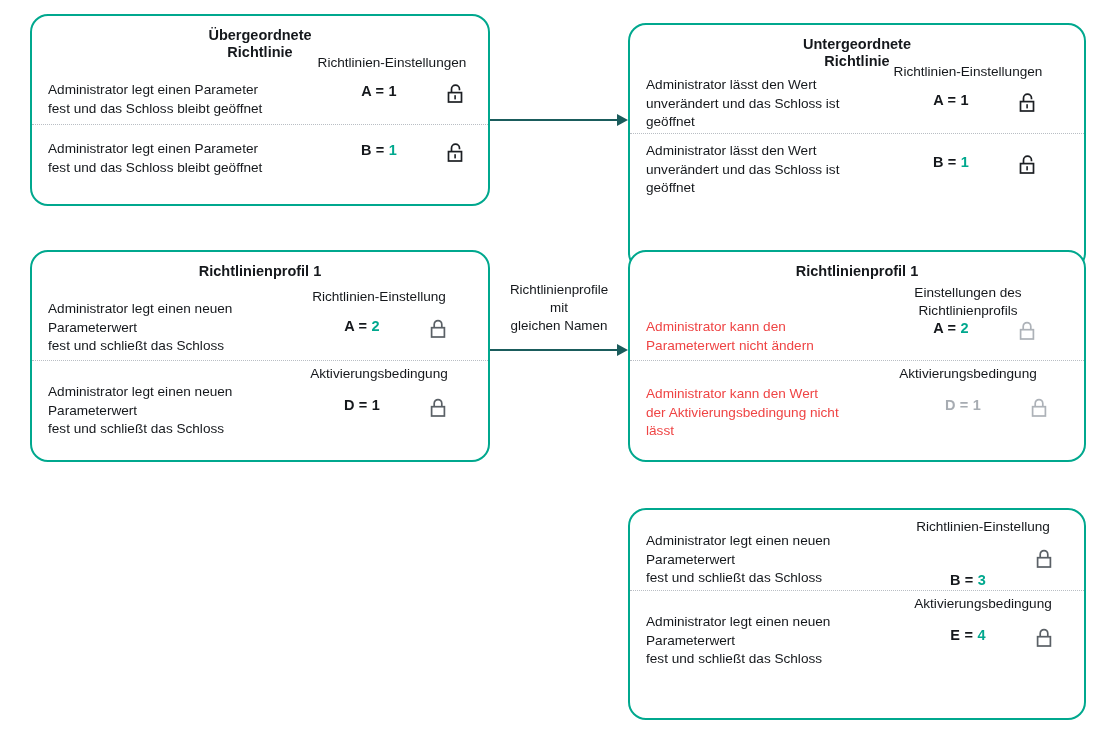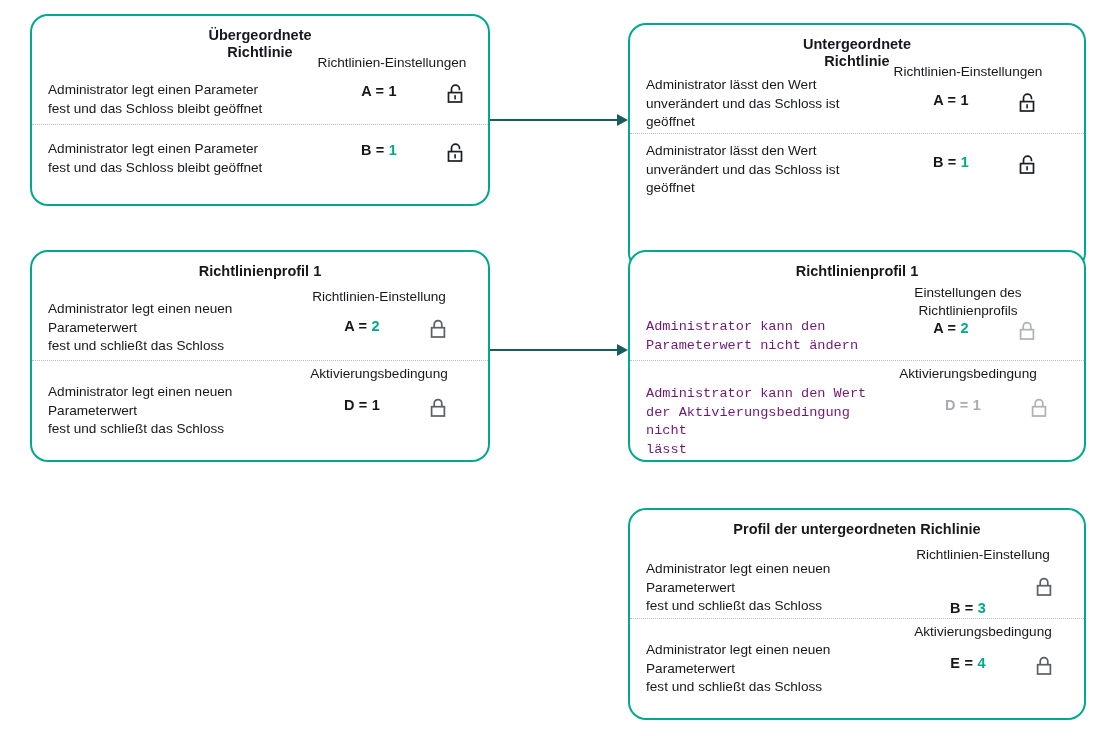--- a/index.html
+++ b/index.html
@@ -40,21 +40,21 @@
   .row.divider{
     border-top:1px dotted #b9bec4;
   }
   .row-desc{
     font-size:13.6px;
     line-height:18.5px;
     color:#15181c;
     white-space:pre-line;
     flex:0 0 auto;
   }
-  .row-desc.muted{color:#701a75;font-family:Liberation Mono, monospace;}
+  .row-desc.muted{color:#ef4444;}
   .row-right{
     position:relative;
     flex:1 1 auto;
     display:block;
   }
   .col-head{
     text-align:center;
     font-size:13.6px;
     line-height:18px;
     color:#15181c;
@@ -284,27 +284,29 @@
                 <rect x="2.6" y="9.7" width="12.8" height="9.3" fill="none" stroke="#adb2b8" stroke-width="1.7"></rect>
               </svg>
             </span>
           </div>
         </div>
       </div>
 
     </div>
   </div>
 
+  <div class="arrow-label" style="left:483px;top:281px;width:152px;">Richtlinienprofile
+mit
+gleichen Namen</div>
   <div class="arrow" style="left:490px;top:349px;width:138px;height:2px;">
     <div class="shaft" style="width:127px;"></div>
     <div class="head" style="left:127px;"></div>
   </div>
 
   <div class="card" style="left:628px;top:508px;width:458px;height:212px;">
-    <div class="card-title">Profil der untergeordneten Richlinie</div>
     <div class="rows">
 
       <div class="row" style="height:80px;padding:0 0 0 16px;">
         <div class="row-desc" style="width:245px;padding-top:22px;">Administrator legt einen neuen
 Parameterwert
 fest und schließt das Schloss</div>
         <div class="row-right">
           <div class="col-head" style="position:absolute;left:-6px;top:8px;width:196px;">Richtlinien-Einstellung</div>
           <div class="val-line" style="position:absolute;left:8px;top:38px;width:182px;">
             <span class="val" style="width:86px;text-align:center;margin-top:24px;"><span>B =</span> <span class="num">3</span></span>

